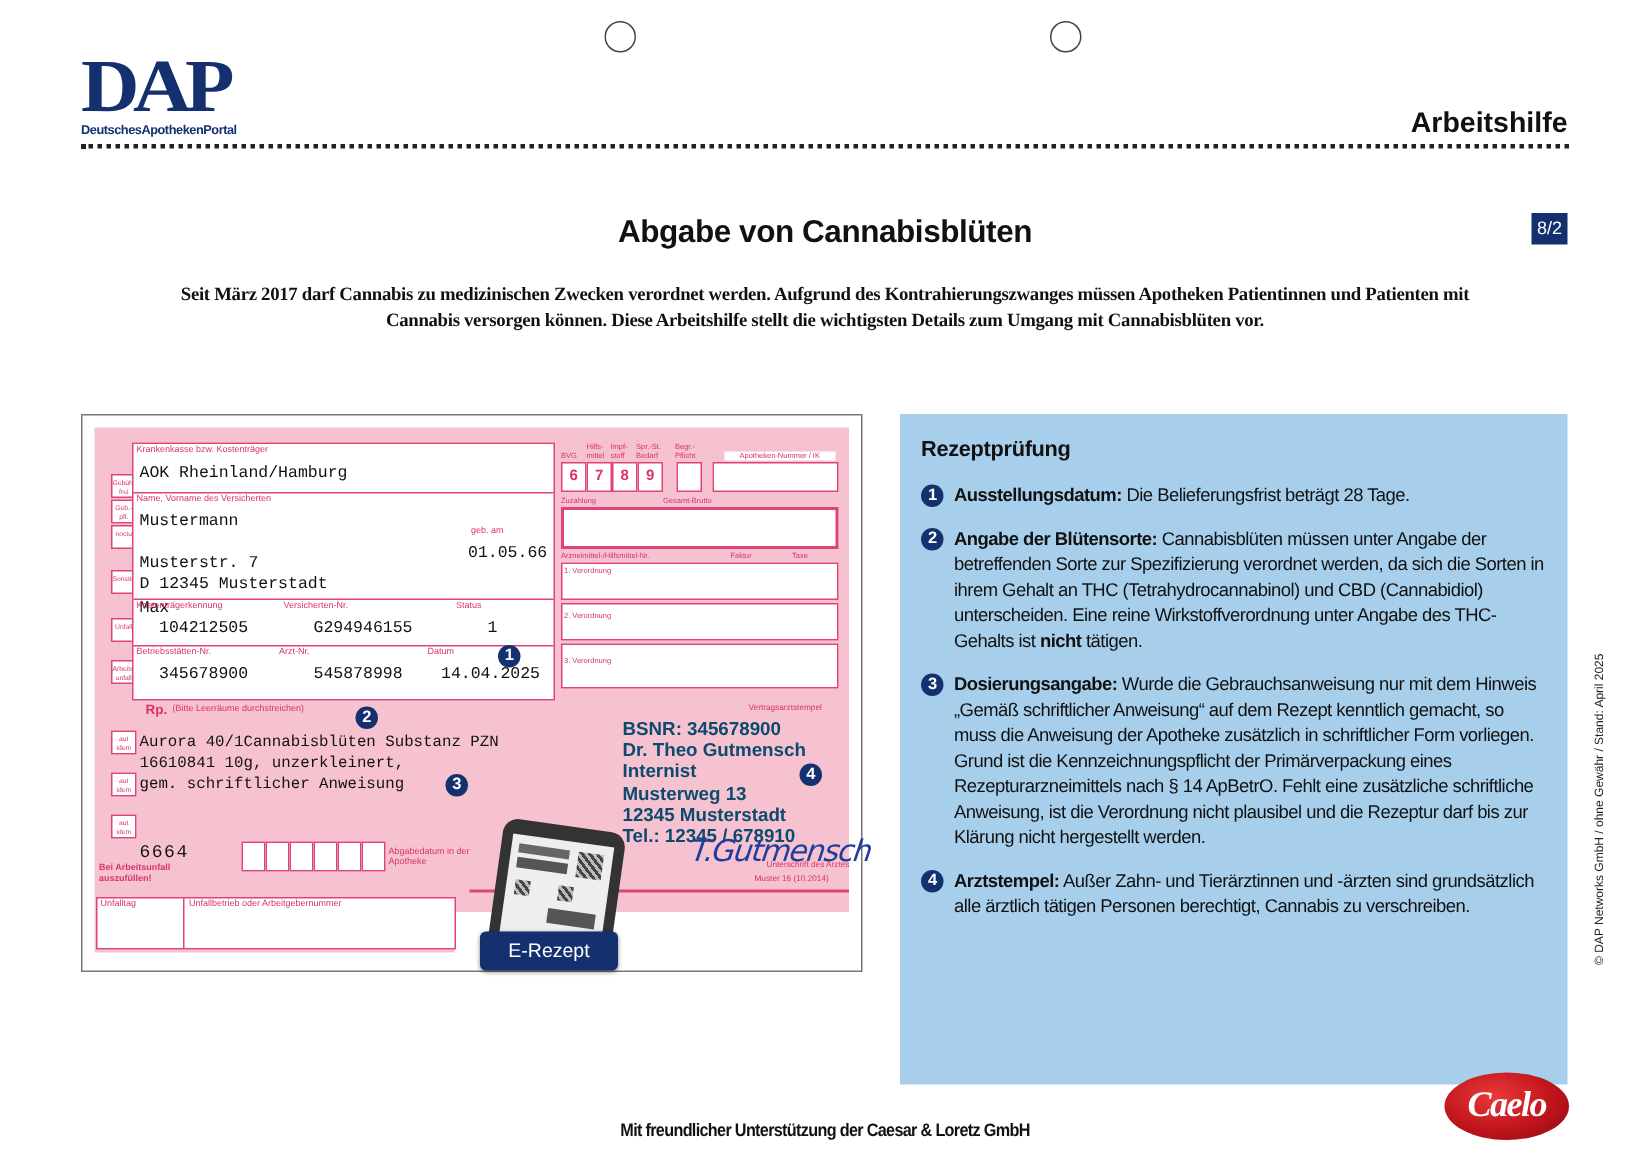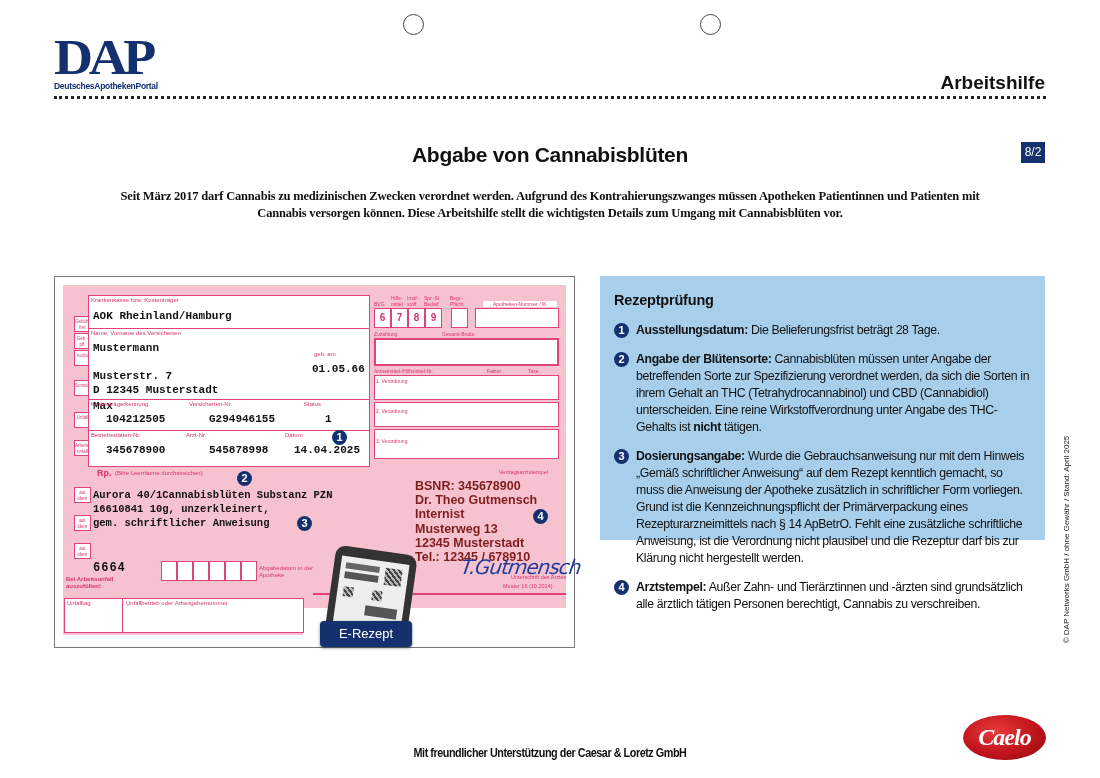--- a/index.html
+++ b/index.html
@@ -20,34 +20,34 @@
   .page-badge { left: 1021px; top: 142px; width: 24px; height: 21px; background: #14306e; color: #fff; font-size: 12px; text-align: center; line-height: 21px; }
 
   .intro { left: 100px; width: 900px; top: 188px; text-align: center; font-family: "Liberation Serif", serif; font-weight: bold; font-size: 12.5px; line-height: 17px; letter-spacing: -0.2px; }
 
   
   .rx-frame { left: 54px; top: 276px; width: 521px; height: 372px; border: 1px solid #777; background: #fff; }
   .rx-pink { position: absolute; left: 8px; top: 8px; width: 503px; height: 323px; background: #f6c2cf; }
   .rx-pink-low { position: absolute; left: 8px; top: 331px; width: 240px; height: 27px; background: #f6c2cf; }
   .lbl { position: absolute; font-size: 6px; color: #d8336c; white-space: nowrap; }
   .box { position: absolute; background: #fff; border: 1.5px solid #e0437a; }
-  .mono { font-family: "Liberation Mono", monospace; font-weight: bold; color: #111; position: absolute; white-space: nowrap; }
+  .mono { font-family: "Liberation Mono", monospace; font-weight: normal; color: #111; position: absolute; white-space: nowrap; }
   .side-tag { position: absolute; left: 11px; width: 17px; height: 16px; background: #fff; border: 1px solid #e0437a; font-size: 4.5px; color: #d8336c; text-align: center; line-height: 6px; padding-top: 2px; }
 
   .num-badge { position: absolute; width: 15px; height: 15px; border-radius: 50%; background: #14306e; color: #fff; font-size: 11px; font-weight: bold; text-align: center; line-height: 15px; }
 
-  .stamp { position: absolute; left: 352px; top: 194px; font-size: 12.5px; font-weight: bold; line-height: 14.2px; color: #7f1d1d; }
+  .stamp { position: absolute; left: 352px; top: 194px; font-size: 12.5px; font-weight: bold; line-height: 14.2px; color: #0c4a6e; }
   .signature { position: absolute; left: 398px; top: 270px; font-family: "DejaVu Sans", sans-serif; font-style: italic; font-size: 20px; color: #1f3e9c; transform: skewX(-8deg); letter-spacing: -1px; }
 
   .phone { position: absolute; left: 275px; top: 273px; width: 82px; height: 90px; background: #333; border-radius: 10px; transform: rotate(8deg); }
   .phone-screen { position: absolute; left: 7px; top: 10px; width: 68px; height: 70px; background: #eee; }
   .erezept-btn { position: absolute; left: 265px; top: 344px; width: 92px; height: 26px; background: #14306e; color: #fff; font-size: 13px; text-align: center; line-height: 26px; border-radius: 4px; box-shadow: 0 1px 3px rgba(0,0,0,0.5); }
 
   
-  .info { left: 600px; top: 276px; width: 445px; height: 264px; background: #a7cfeb; padding: 16px 14px 0 14px; }
+  .info { left: 600px; top: 276px; width: 445px; height: 447px; background: #a7cfeb; padding: 16px 14px 0 14px; }
   .info h3 { font-size: 14.5px; font-weight: bold; margin-bottom: 14px; letter-spacing: -0.2px; }
   .info-item { position: relative; padding-left: 22px; font-size: 12.3px; line-height: 17px; letter-spacing: -0.35px; margin-bottom: 12px; color: #111; }
   .info-item .num-badge { left: 0; top: 1px; }
   .info-item b { font-weight: bold; }
 
   .vertical-note { left: 1066px; top: 535px; font-size: 8px; color: #222; transform: rotate(-90deg); transform-origin: center; white-space: nowrap; width: 240px; margin-left: -120px; text-align: center; }
 
   .footer-text { left: 0; width: 1100px; top: 746px; text-align: center; font-size: 12px; font-weight: bold; letter-spacing: -0.5px; transform: scaleX(0.9); }
   .caelo { left: 963px; top: 715px; width: 83px; height: 45px; border-radius: 50%; background: radial-gradient(ellipse at 40% 35%, #e83a3a 0%, #c0141c 55%, #8a0a10 100%); color: #fff; font-family: "Liberation Serif", serif; font-style: italic; font-weight: bold; font-size: 24px; text-align: center; line-height: 45px; letter-spacing: -1px; }
 </style>

